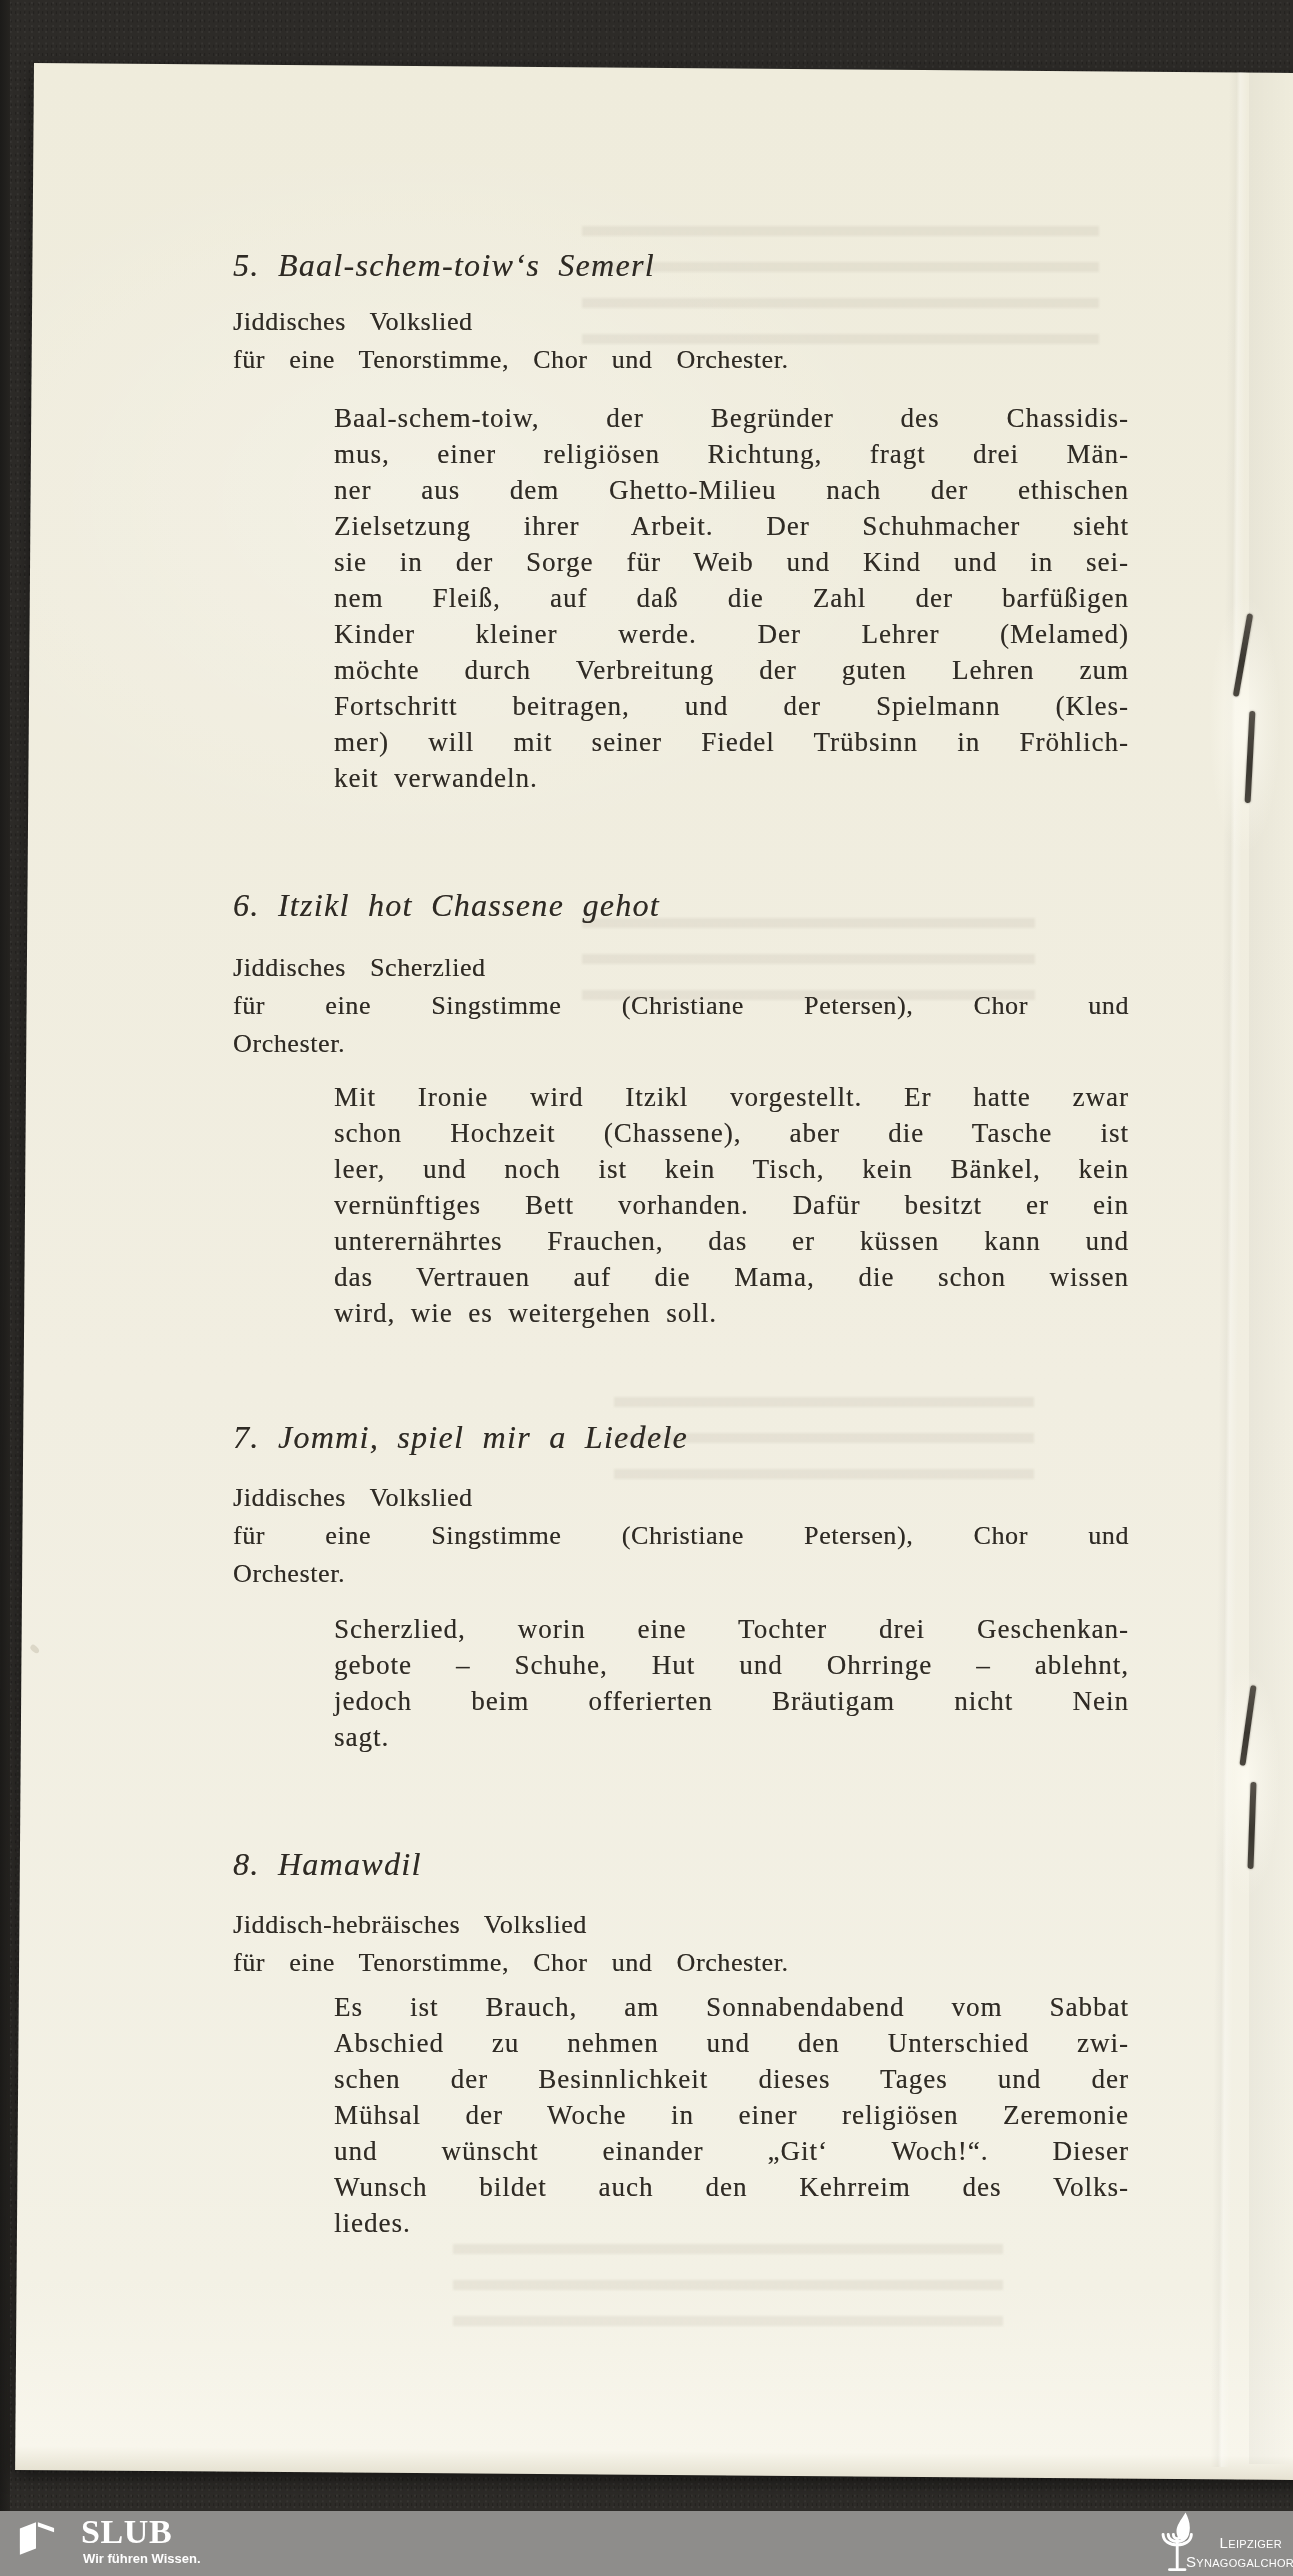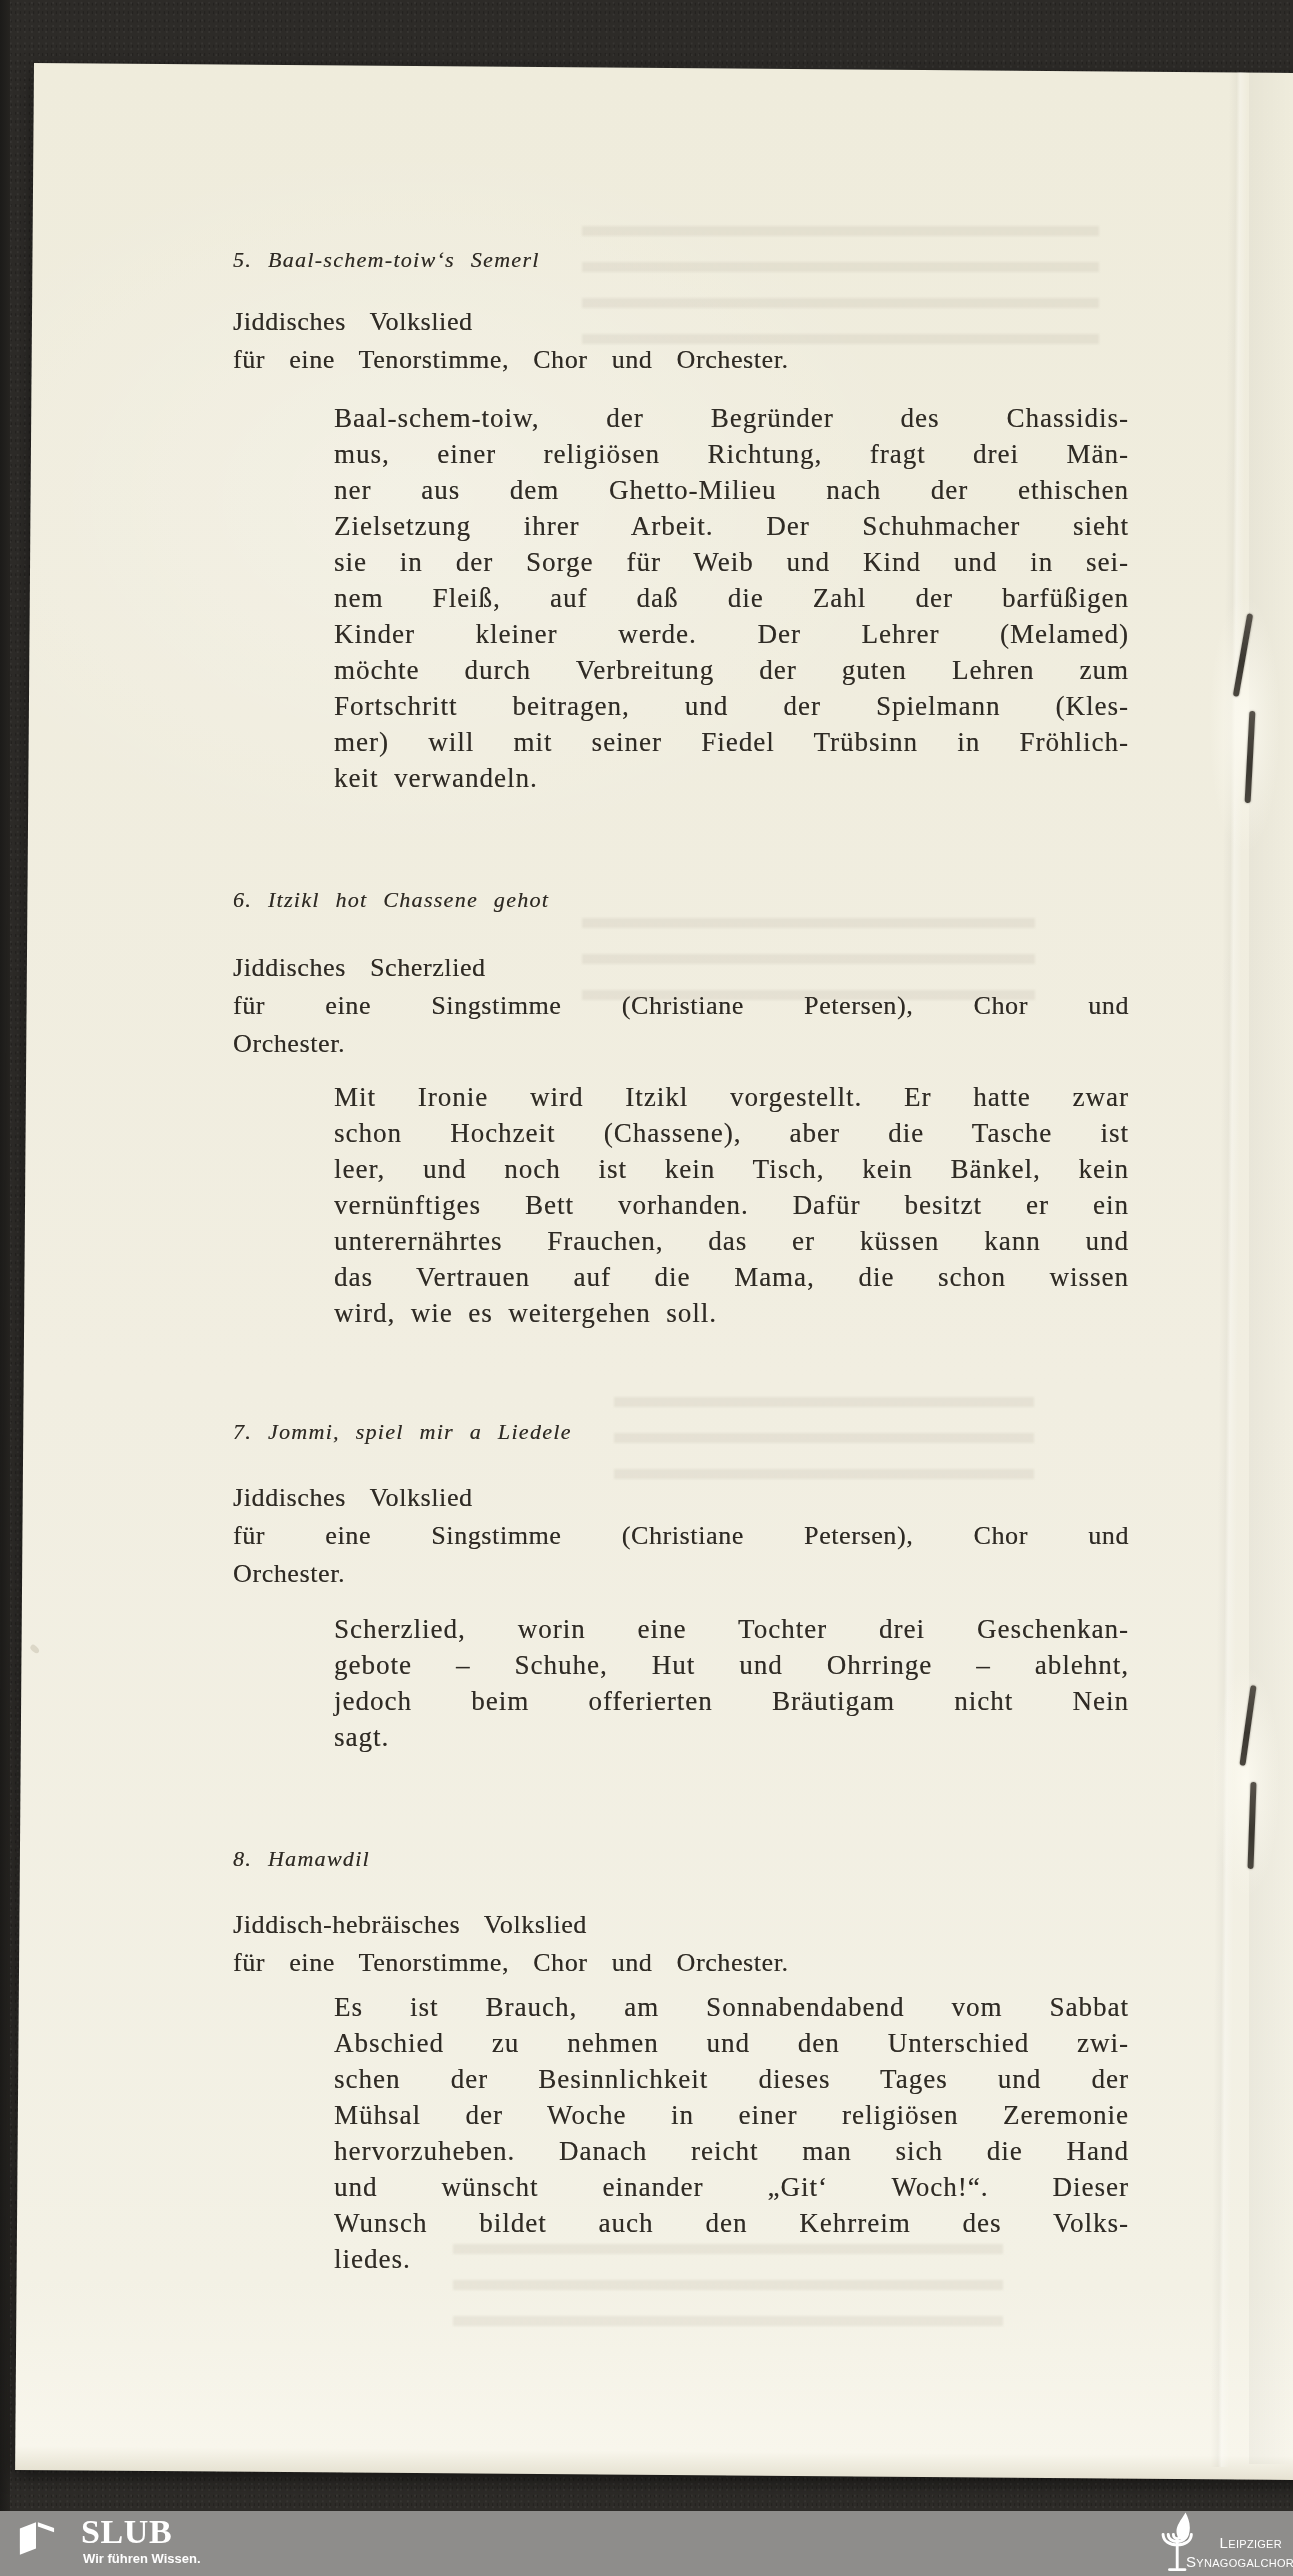--- a/index.html
+++ b/index.html
@@ -47,21 +47,21 @@
   }
   .punch{position:absolute;background:radial-gradient(closest-side,rgba(252,250,240,.95),rgba(252,250,240,0));}
   .staple-bar{
     position:absolute;width:5.8px;border-radius:3.2px;
     background:linear-gradient(180deg,#57524a,#3a3730 60%,#4a463e);
     box-shadow:0 0 1.9px rgba(60,55,45,.6);
   }
   
   .sec-title{
     position:absolute;left:233px;white-space:nowrap;
-    font-style:italic;font-size:22px;line-height:1.1;
+    font-style:italic;font-size:32px;line-height:1.1;
     letter-spacing:1.3px;word-spacing:9px;color:#2e2a24;
     text-shadow:0.2px 0.3px 0.3px rgba(45,40,32,.55);
   }
   .sub{position:absolute;left:233px;width:896px;color:#2e2a24;}
   .sub .line{font-size:26px;line-height:38px;letter-spacing:0.6px;text-shadow:0.2px 0.3px 0.3px rgba(45,40,32,.55);}
   .para{position:absolute;left:334px;width:795px;color:#2f2b25;}
   .para .line{font-size:27px;line-height:36px;letter-spacing:1px;text-shadow:0.2px 0.3px 0.3px rgba(45,40,32,.5);}
   .para.tight .line{line-height:36px;}
   .j{text-align:justify;text-align-last:justify;}
   .sub .n{word-spacing:17px;}
@@ -165,21 +165,20 @@
   <div class="sec-title" style="top:1847px;">8. Hamawdil</div>
   <div class="sub" style="top:1906px;">
     <div class="line n">Jiddisch-hebräisches Volkslied</div>
     <div class="line n">für eine Tenorstimme, Chor und Orchester.</div>
   </div>
   <div class="para tight" style="top:1989px;">
     <div class="line j">Es ist Brauch, am Sonnabendabend vom Sabbat</div>
     <div class="line j">Abschied zu nehmen und den Unterschied zwi-</div>
     <div class="line j">schen der Besinnlichkeit dieses Tages und der</div>
     <div class="line j">Mühsal der Woche in einer religiösen Zeremonie</div>
-    <div class="line j">hervorzuheben. Danach reicht man sich die Hand</div>
     <div class="line j">und wünscht einander „Git‘ Woch!“. Dieser</div>
     <div class="line j">Wunsch bildet auch den Kehrreim des Volks-</div>
     <div class="line n">liedes.</div>
   </div>
 
   <div class="footer">
     <svg class="slub-book" viewBox="0 0 80 76">
       <polygon points="6,18 40,5 40,60 6,73" fill="#ffffff"></polygon>
       <polygon points="44,5 78,17 78,26 44,14" fill="#ffffff"></polygon>
     </svg>

